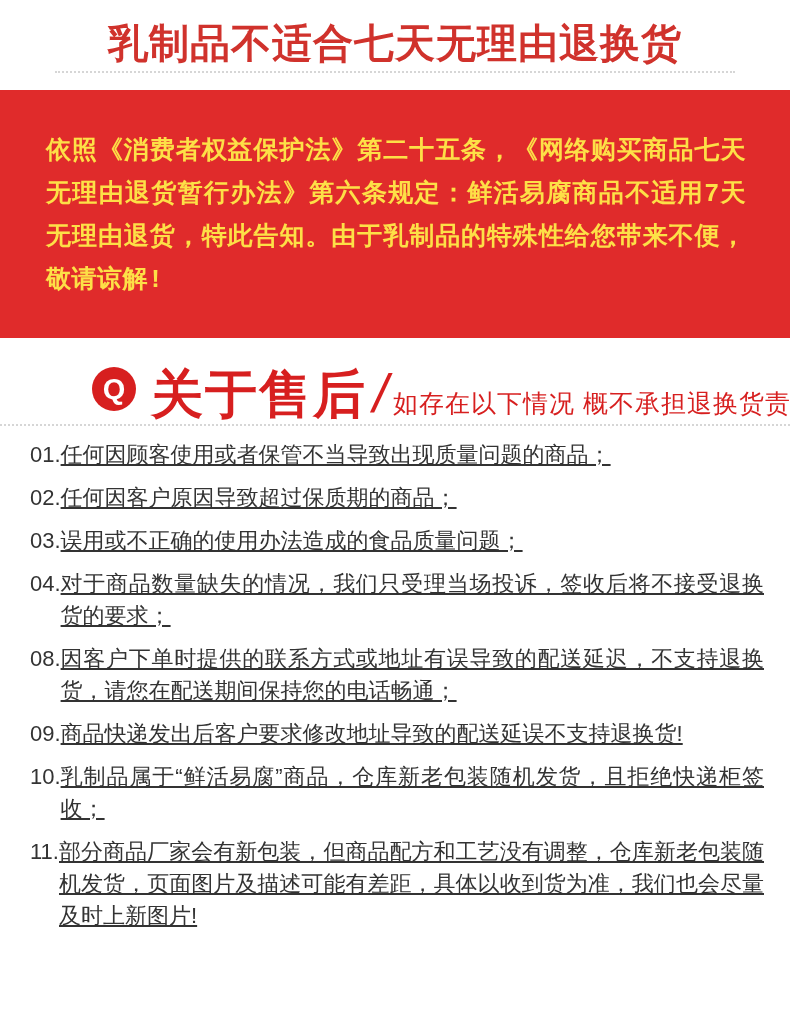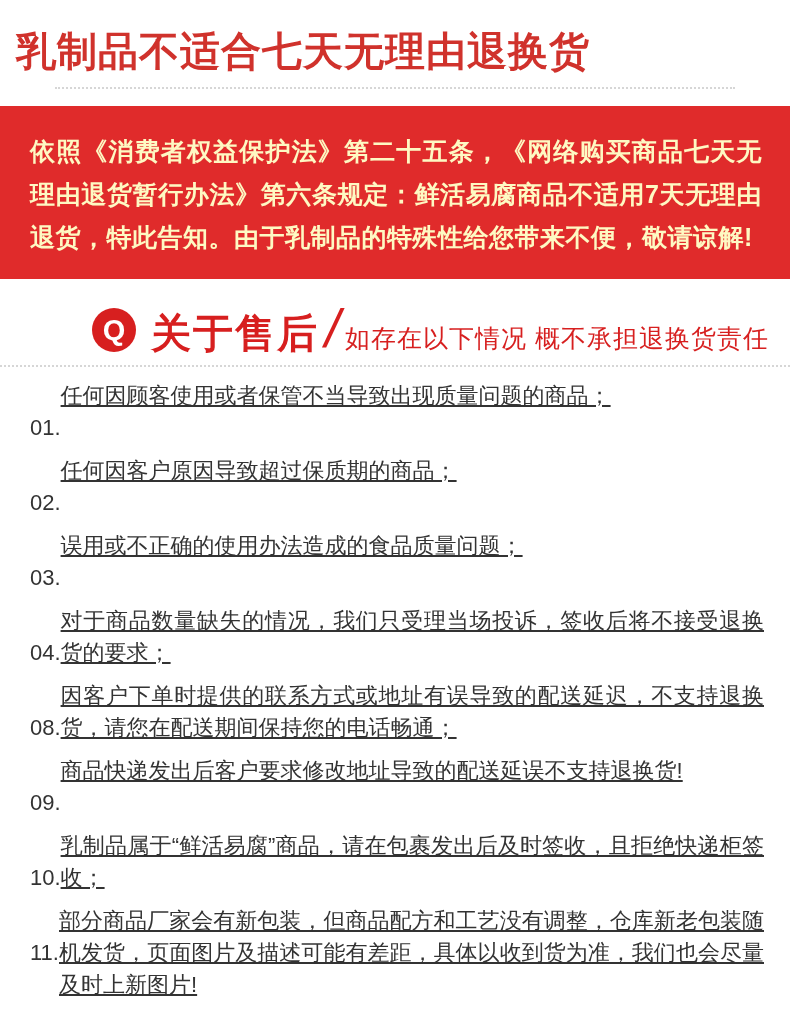--- a/index.html
+++ b/index.html
@@ -15,49 +15,51 @@
     width: 790px;
     height: 1021px;
     overflow: hidden;
     background: #ffffff;
     font-family: "Liberation Sans", sans-serif;
   }
   .page { width: 790px; height: 1021px; position: relative; }
 
   
   .title {
-    margin: 16px;
+    margin: 8px;
     padding-top: 13px;
     height: 55px;
+    text-align: center;
     font-size: 40px;
     font-weight: bold;
     color: var(--title-red);
     letter-spacing: 1px;
     line-height: 1.1;
     white-space: nowrap;
   }
   .dotted-line { border: 0; border-top: 2px dotted var(--dot-gray); height: 0; }
   .dotted-top { width: 680px; margin: 0 auto; }
 
   
   .banner {
     margin-top: 17px;
     width: 790px;
     background: var(--banner-bg);
     padding: 24px 28px 20px 30px;
     min-height: 158px;
   }
   .banner p {
-    margin: 0;
-    color: #fef9c3;
+    margin: 16px;
+    color: #fde047;
     font-size: 25px;
     font-weight: bold;
     line-height: 43px;
     letter-spacing: 0.5px;
     text-align: justify;
+    font-family: Liberation Mono, monospace;
   }
 
   
   .section-header {
     display: flex;
     align-items: baseline;
     margin: 22px 0 0 92px;
     height: 52px;
   }
   .q-icon {
@@ -69,21 +71,21 @@
     color: #ffffff;
     display: flex;
     align-items: center;
     justify-content: center;
     font-size: 29px;
     font-weight: bold;
     margin-top: 6px;
   }
   .header-title {
     color: var(--accent-red);
-    font-size: 40px;
+    font-size: 52px;
     font-weight: bold;
     letter-spacing: 2px;
     margin-left: 15px;
     white-space: nowrap;
   }
   .slash {
     color: var(--accent-red);
     font-size: 54px;
     font-style: italic;
     font-weight: normal;
@@ -106,21 +108,21 @@
     padding: 0 26px 0 30px;
   }
   .policy-item {
     display: flex;
     font-size: 22px;
     line-height: 32px;
     color: var(--body-text);
     margin-bottom: 11px;
     letter-spacing: 0;
   }
-  .policy-item .num { flex: 0 0 29px; margin-top: 32px; }
+  .policy-item .num { flex: 0 0 29px; }
   .policy-item .txt { flex: 1; text-align: justify; text-decoration: underline; }
 </style>
 </head>
 <body>
 
 <div class="page">
 
   <h1 class="title">乳制品不适合七天无理由退换货</h1>
 
   <hr class="dotted-line dotted-top">
@@ -167,21 +169,21 @@
     <span class="txt">因客户下单时提供的联系方式或地址有误导致的配送延迟，不支持退换货，请您在配送期间保持您的电话畅通；</span>
   </li>
 
   <li class="policy-item">
     <span class="num">09.</span>
     <span class="txt">商品快递发出后客户要求修改地址导致的配送延误不支持退换货!</span>
   </li>
 
   <li class="policy-item">
     <span class="num">10.</span>
-    <span class="txt">乳制品属于“鲜活易腐”商品，请在包裹发出后及时签收，且拒绝快递柜签收；</span>
+    <span class="txt">乳制品属于“鲜活易腐”商品，仓库新老包装随机发货，且拒绝快递柜签收；</span>
   </li>
 
   <li class="policy-item">
     <span class="num">11.</span>
     <span class="txt">部分商品厂家会有新包装，但商品配方和工艺没有调整，仓库新老包装随机发货，页面图片及描述可能有差距，具体以收到货为准，我们也会尽量及时上新图片!</span>
   </li>
 </ol>
 
 </div>
 

